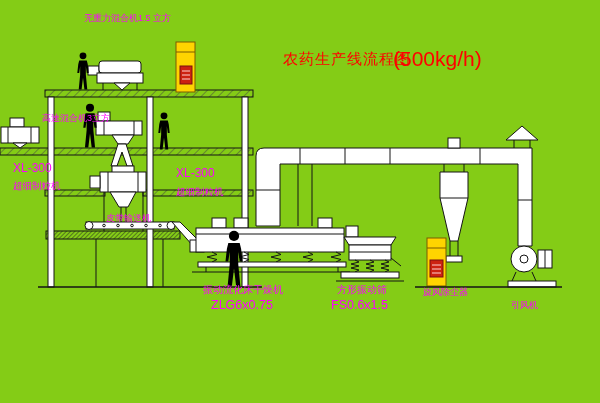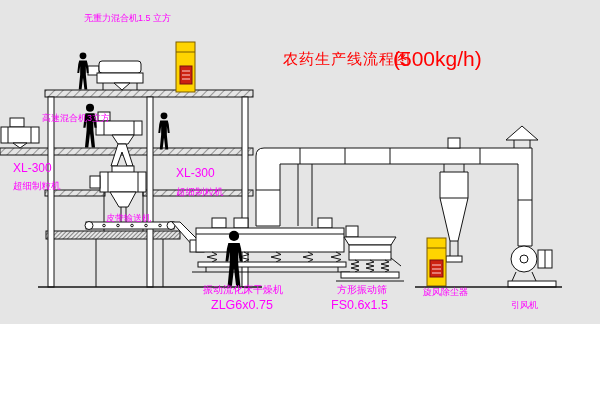--- a/index.html
+++ b/index.html
@@ -1,16 +1,16 @@
 <!DOCTYPE html>
 <html><head>
 <meta charset="utf-8">
 <style>
   html,body{margin:0;padding:0;background:#ffffff;}
-  .stage{position:relative;width:600px;height:324px;background:#e5e5e5;overflow:hidden;}
+  .stage{position:relative;width:600px;height:403px;background:#84cc16;overflow:hidden;}
   svg{display:block;}
   svg text{font-family:"Liberation Sans","DejaVu Sans",sans-serif;}
   .lineart{stroke:#141414;stroke-width:1;fill:none;}
   .white{fill:#ffffff;stroke:#141414;stroke-width:1;}
 </style>
 </head>
 <body>
 
 <div class="stage">
 <svg width="600" height="403" viewBox="0 0 600 403" xmlns="http://www.w3.org/2000/svg">

